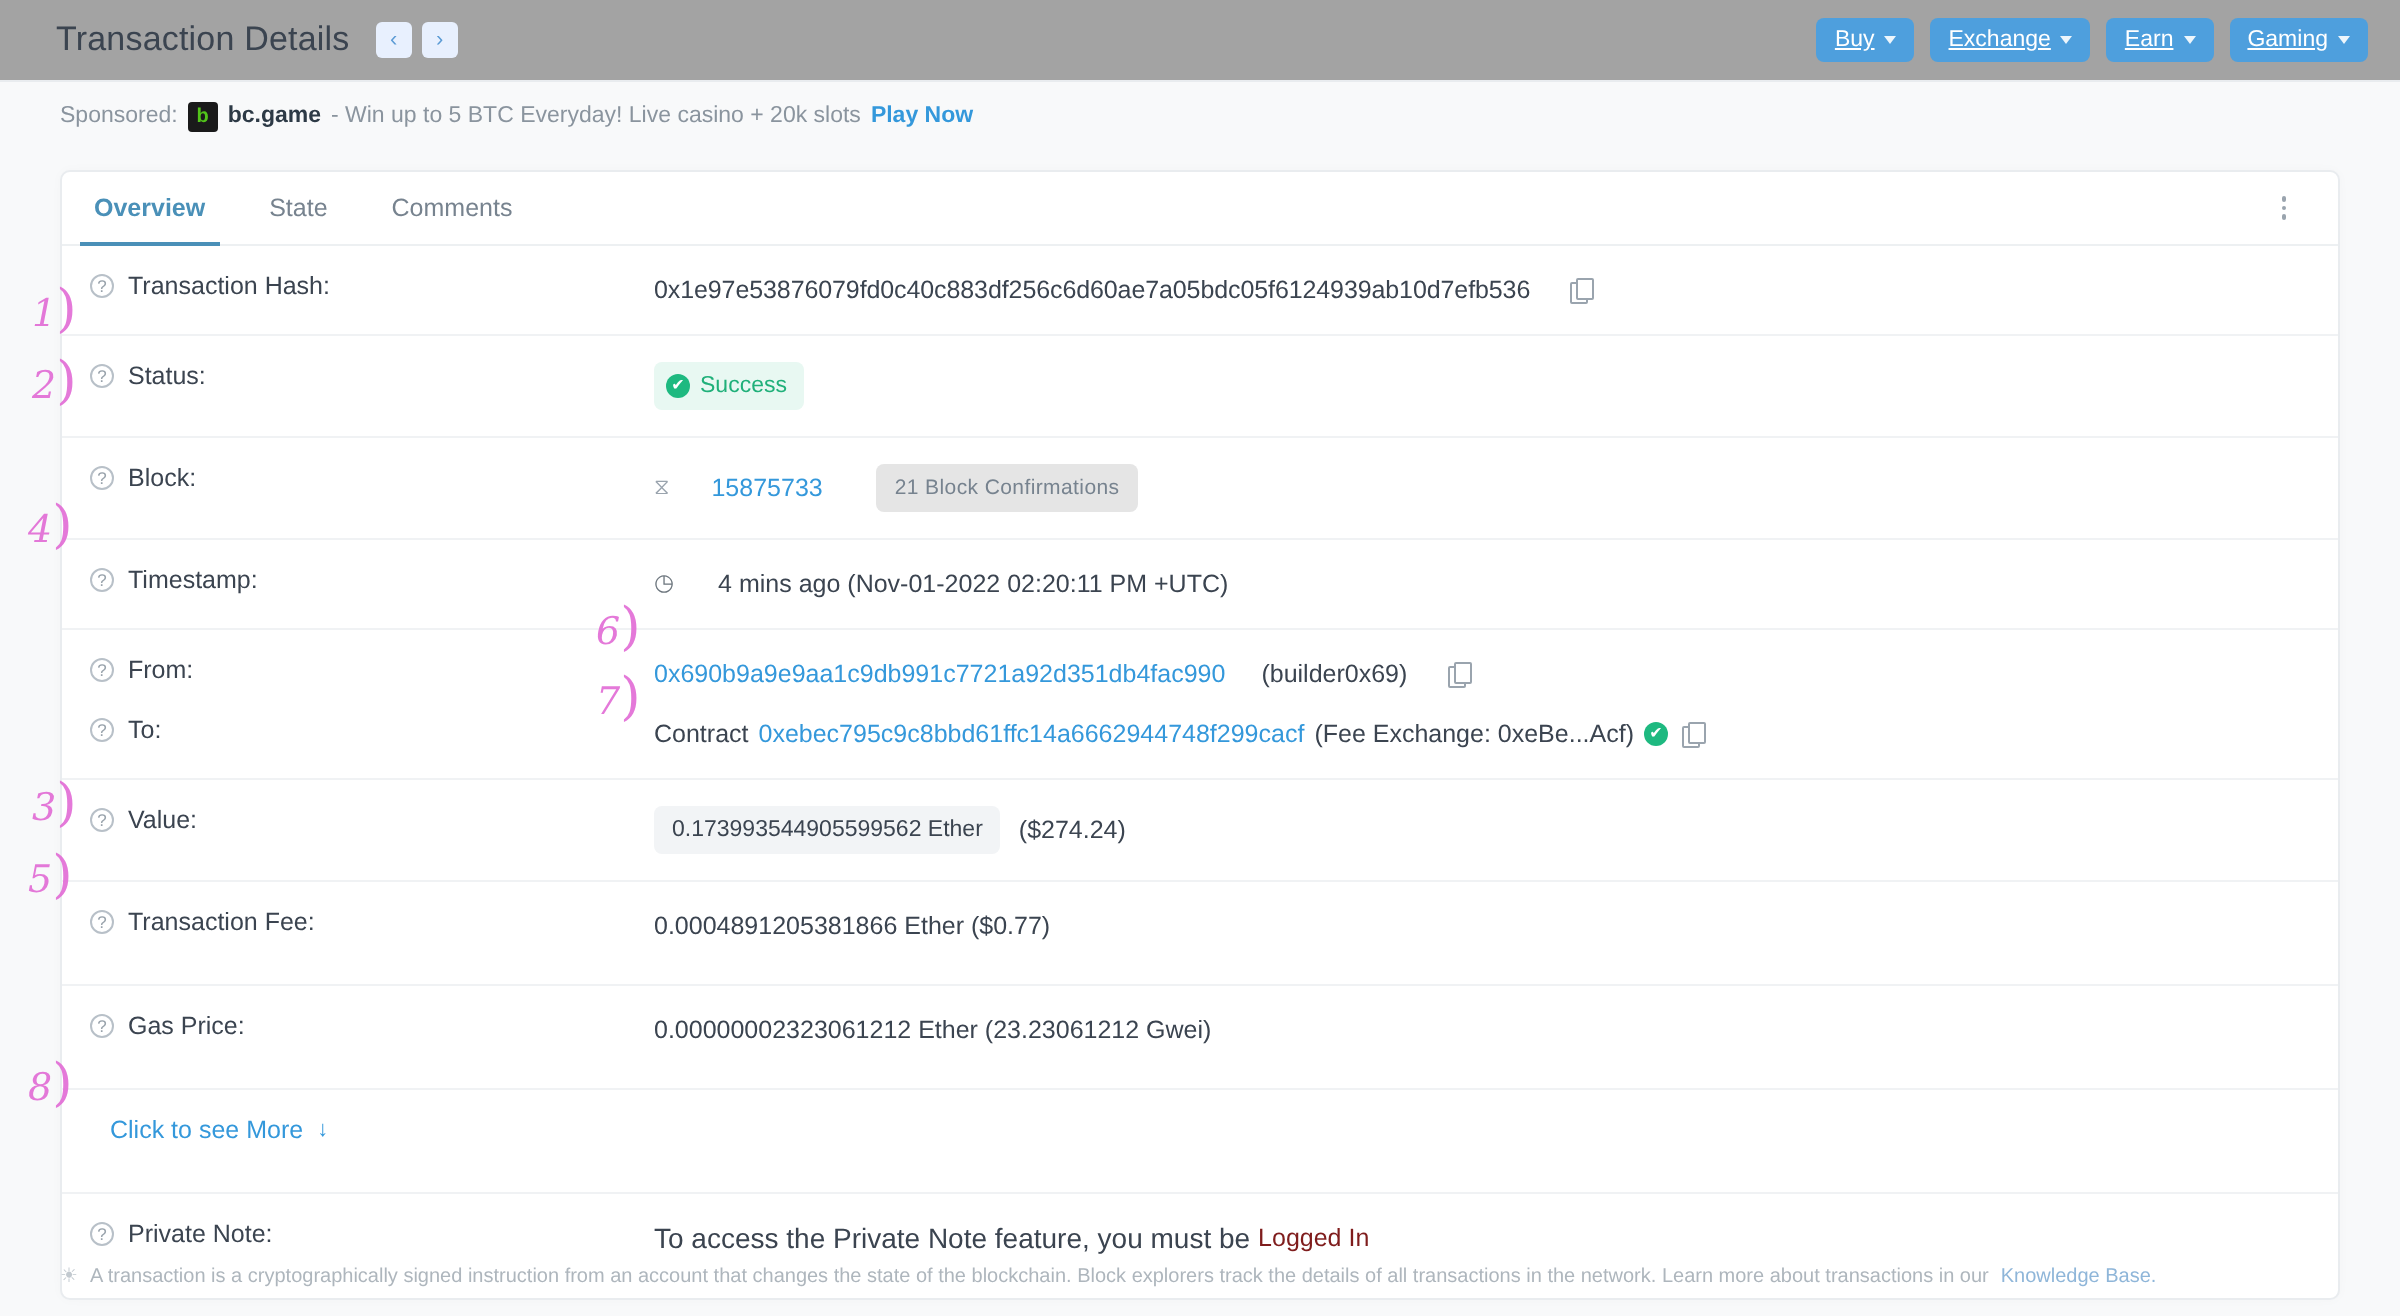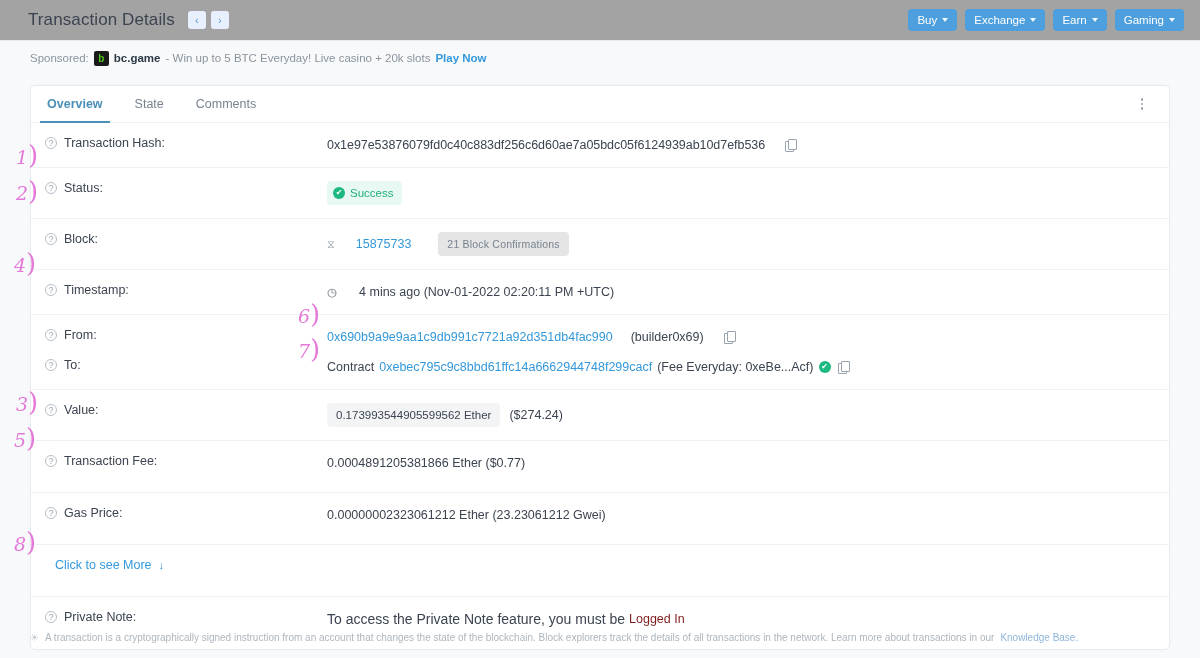--- a/index.html
+++ b/index.html
@@ -46,20 +46,21 @@
     border: none;
     border-radius: 4px;
     font-size: 11.5px;
     height: 22px;
     padding: 0 9px;
     display: flex;
     align-items: center;
     gap: 5px;
     cursor: pointer;
     font-family: "Liberation Sans", sans-serif;
+    text-decoration: underline;
   }
   .topbtn .caret {
     width: 0; height: 0;
     border-left: 3.5px solid transparent;
     border-right: 3.5px solid transparent;
     border-top: 4px solid #ffffff;
     opacity: .9;
   }
 
   .hr-top { border-top: 1px solid #e9ecef; margin: 0 0 0 0; }
@@ -398,21 +399,21 @@
   </div>
 
   <div class="row divider" style="padding-top:6px;">
     <div class="row-label">
       <span class="qmark">?</span>
       <span>To:</span>
     </div>
     <div class="row-value" style="gap:5px;">
       <span class="plain">Contract</span>
       <span class="addr-link">0xebec795c9c8bbd61ffc14a6662944748f299cacf</span>
-      <span class="plain">(Fee Everyday: 0xeBe...Acf)</span>
+      <span class="plain">(Fee Exchange: 0xeBe...Acf)</span>
       <span class="check-circle">✔</span>
       <span class="copy-icon"></span>
     </div>
   </div>
 
   <div class="row divider">
     <div class="row-label">
       <span class="qmark">?</span>
       <span>Value:</span>
     </div>

